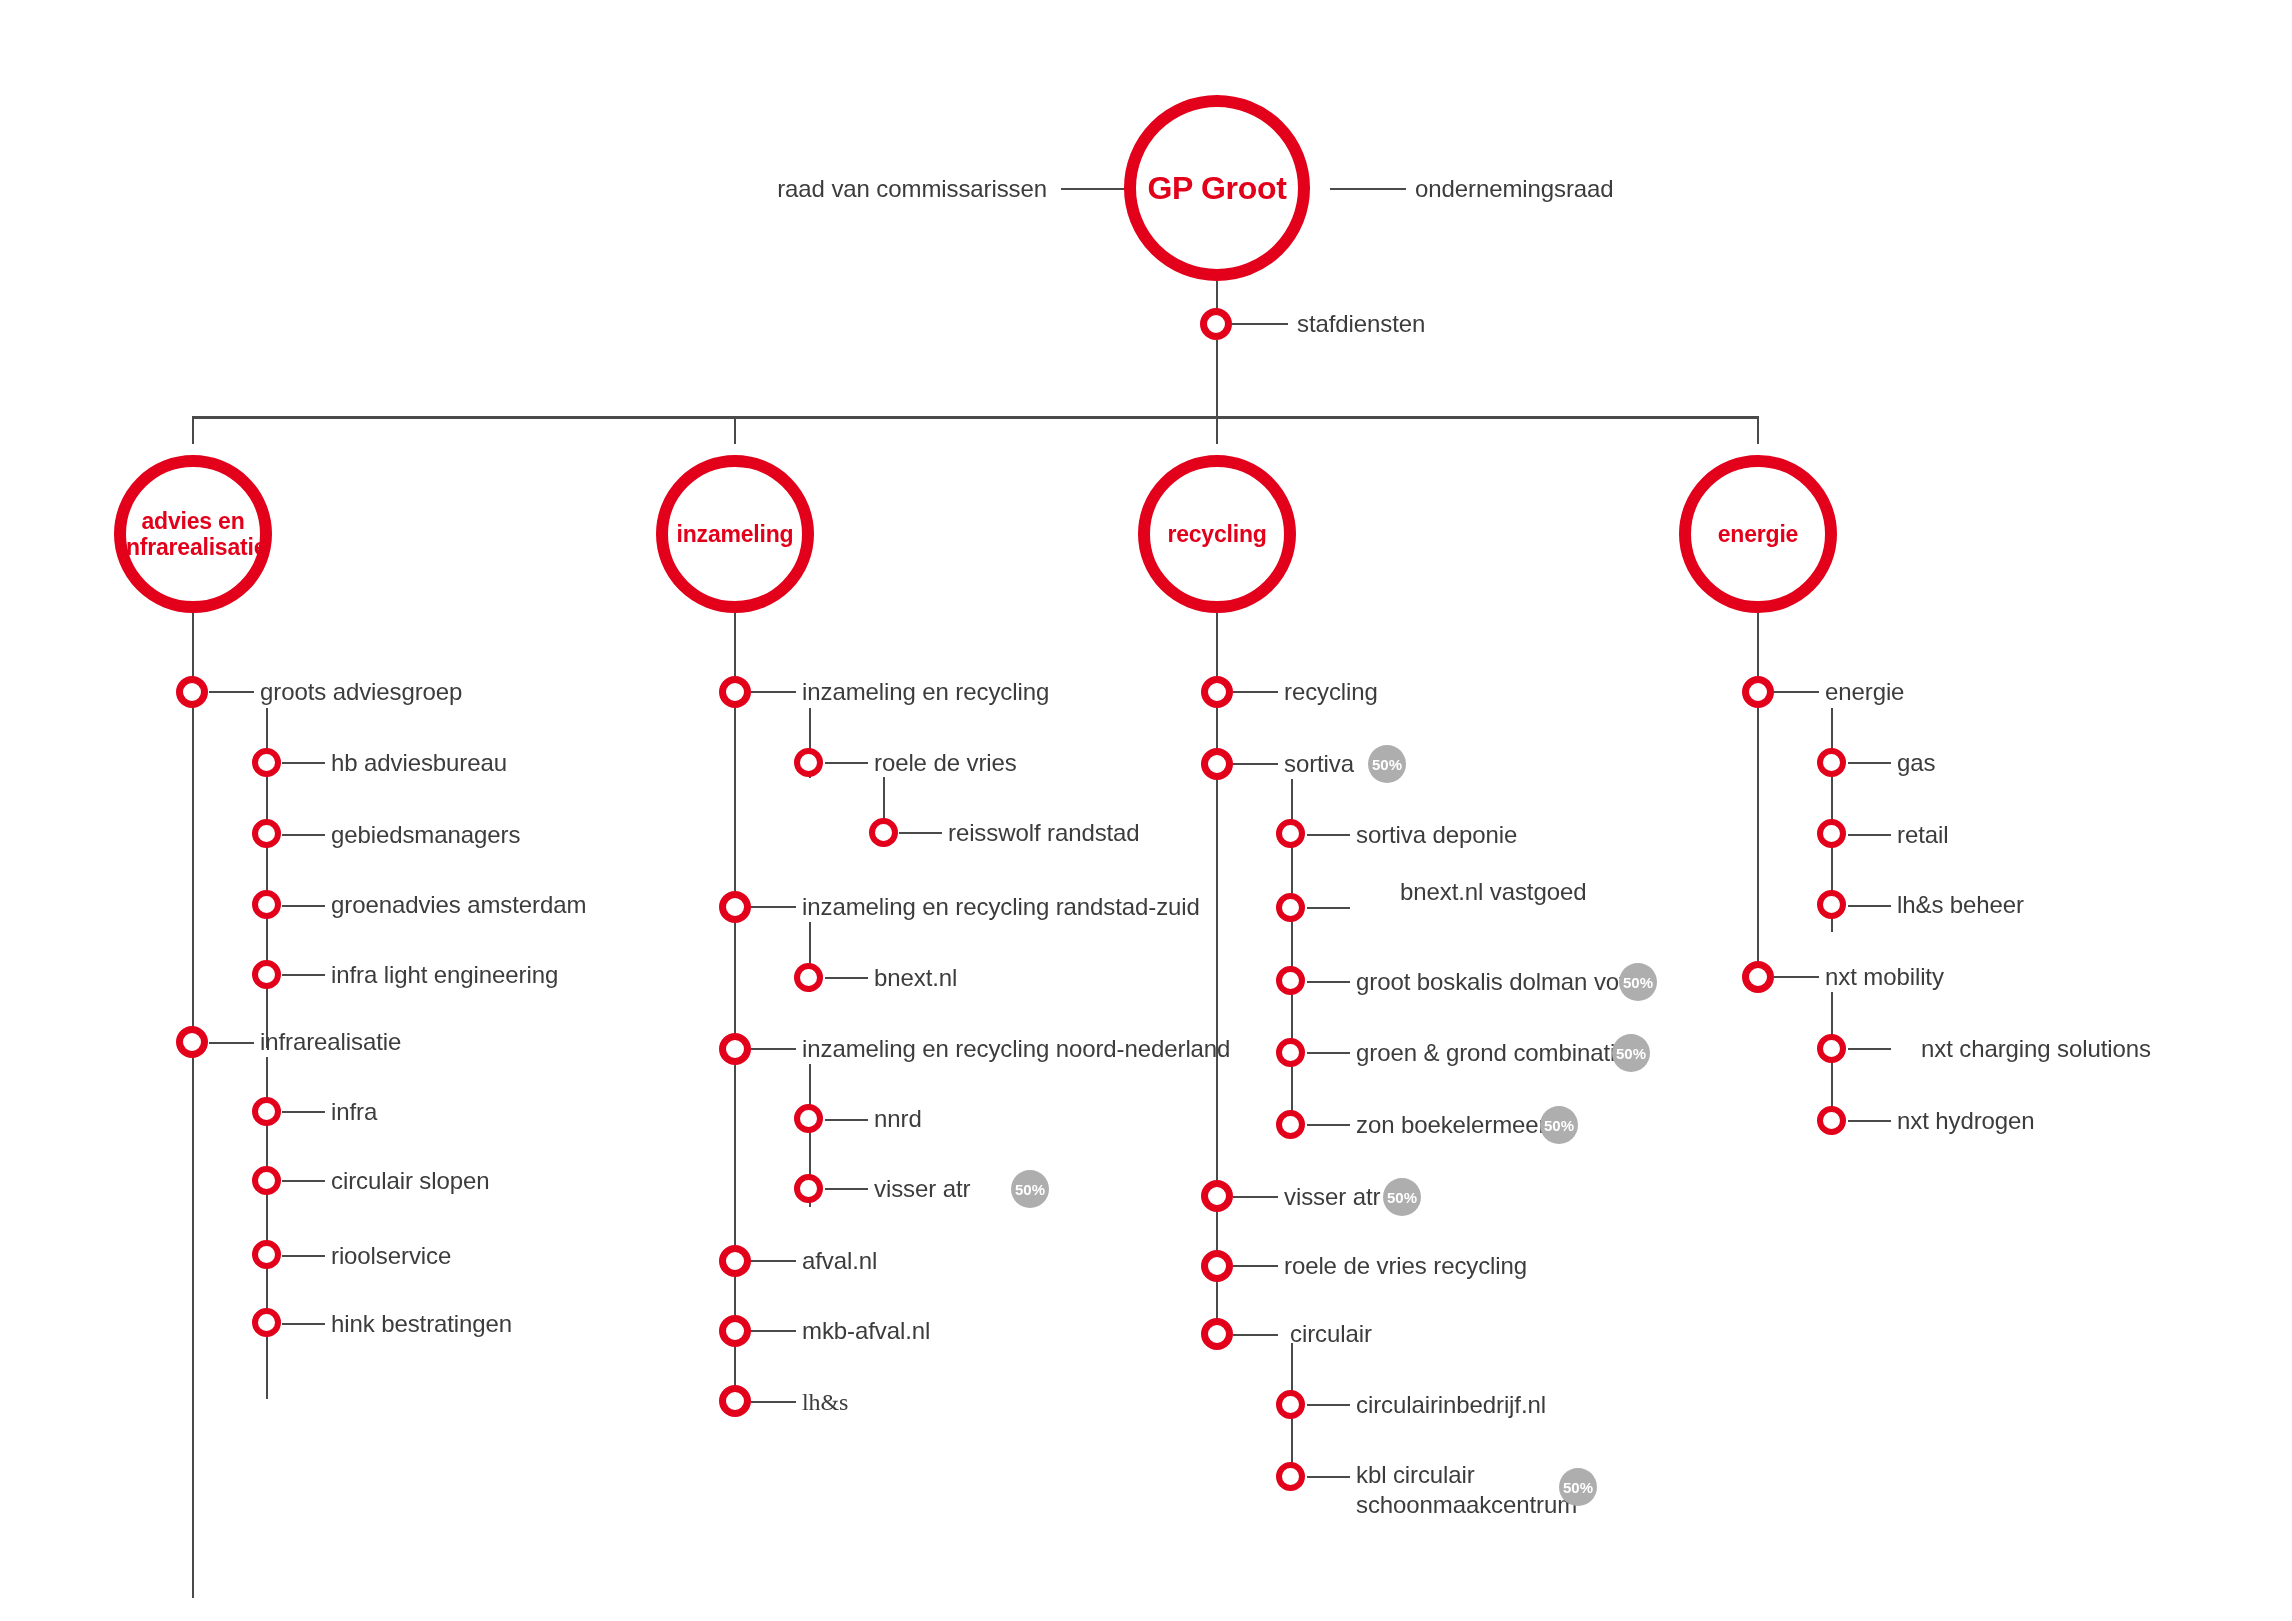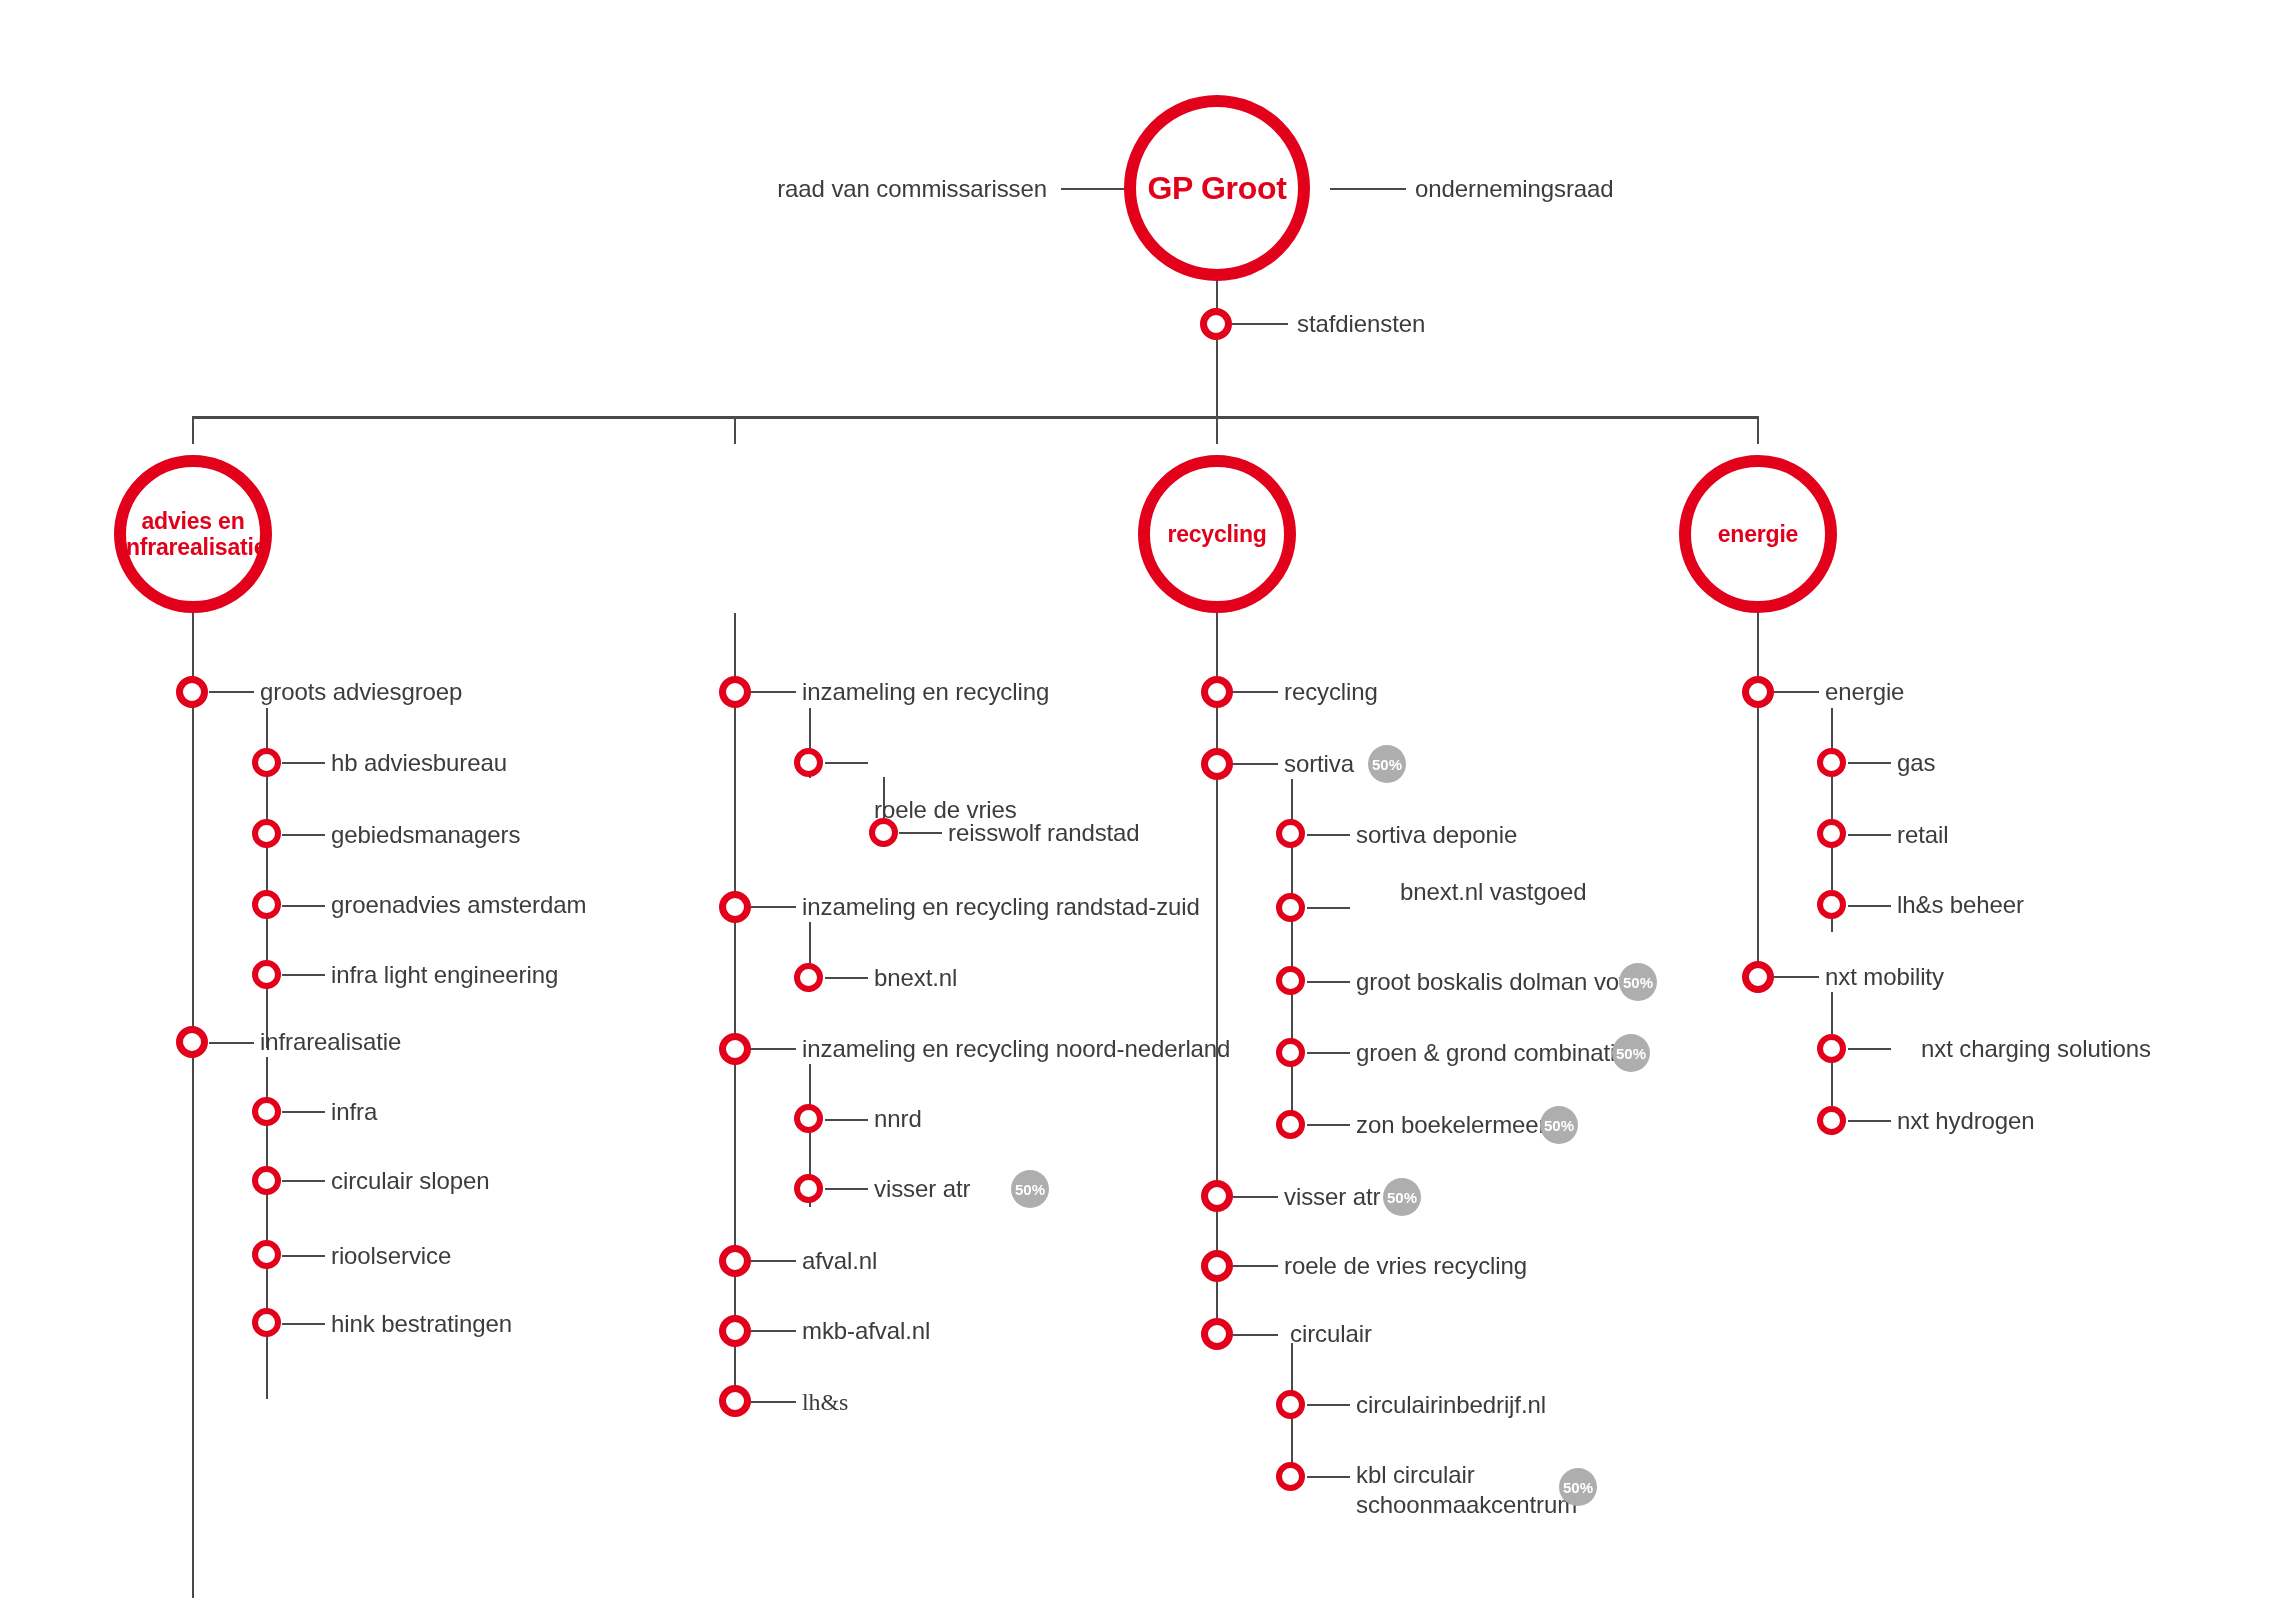--- a/index.html
+++ b/index.html
@@ -115,20 +115,23 @@
   <div class="vline" style="left:734px; top:416px; height:28px;"></div>
   <div class="vline" style="left:1216px; top:416px; height:28px;"></div>
   <div class="vline" style="left:1757px; top:416px; height:28px;"></div>
 
   <div class="bigcircle div-circle" style="left:114px; top:455px;">
     <span>
       <span>advies en</span><br>
       <span>infrarealisatie</span>
     </span>
   </div>
+  <div class="bigcircle div-circle" style="left:656px; top:455px;">
+    <span>inzameling</span>
+  </div>
   <div class="bigcircle div-circle" style="left:1138px; top:455px;">
     <span>recycling</span>
   </div>
   <div class="bigcircle div-circle" style="left:1679px; top:455px;">
     <span>energie</span>
   </div>
 
   <div class="vline" style="left:192px; top:613px; height:985px;"></div>
   <div class="vline" style="left:266px; top:708px; height:340px;"></div>
   <div class="vline" style="left:266px; top:1057px; height:342px;"></div>
@@ -178,21 +181,21 @@
   <div class="vline" style="left:883px; top:777px; height:70px;"></div>
   <div class="vline" style="left:809px; top:922px; height:70px;"></div>
   <div class="vline" style="left:809px; top:1064px; height:143px;"></div>
 
   <div class="node" style="left:719px; top:676px;"></div>
   <div class="hline" style="left:751px; top:691px; width:45px;"></div>
   <div class="label right-of" style="left:802px; top:692px;">inzameling en recycling</div>
 
   <div class="node small" style="left:794px; top:748px;"></div>
   <div class="hline" style="left:825px; top:762px; width:43px;"></div>
-  <div class="label right-of" style="left:874px; top:763px;margin-top:47px;">roele de vries</div>
+  <div class="label right-of" style="left:874px; top:763px;">roele de vries</div>
 
   <div class="node small" style="left:869px; top:818px;"></div>
   <div class="hline" style="left:899px; top:832px; width:43px;"></div>
   <div class="label right-of" style="left:948px; top:833px;">reisswolf randstad</div>
 
   <div class="node" style="left:719px; top:891px;"></div>
   <div class="hline" style="left:751px; top:906px; width:45px;"></div>
   <div class="label right-of" style="left:802px; top:907px;">inzameling en recycling randstad-zuid</div>
 
   <div class="node small" style="left:794px; top:963px;"></div>

